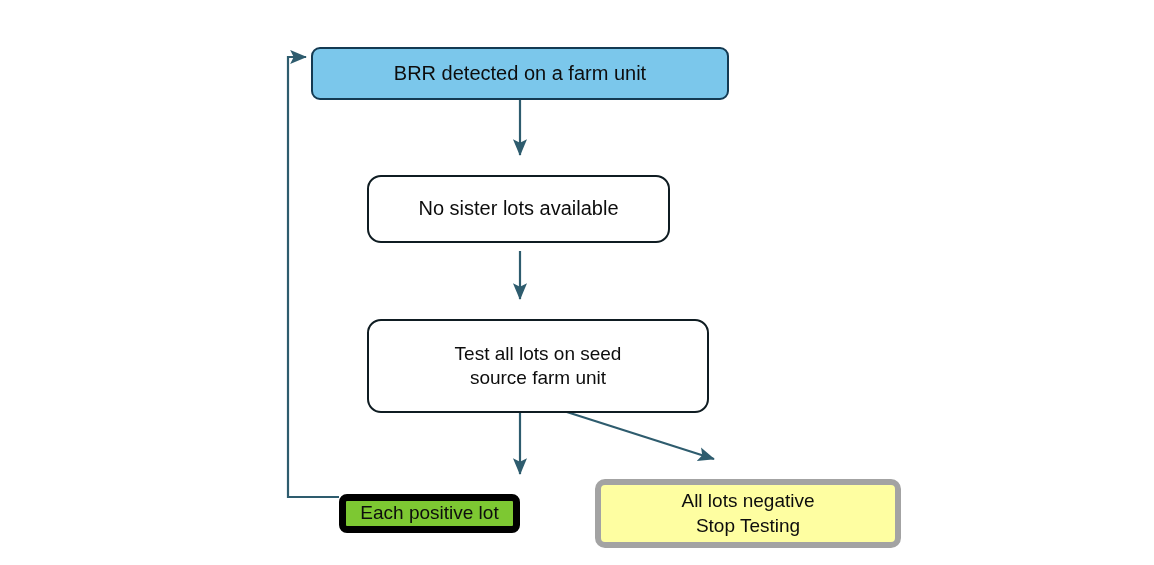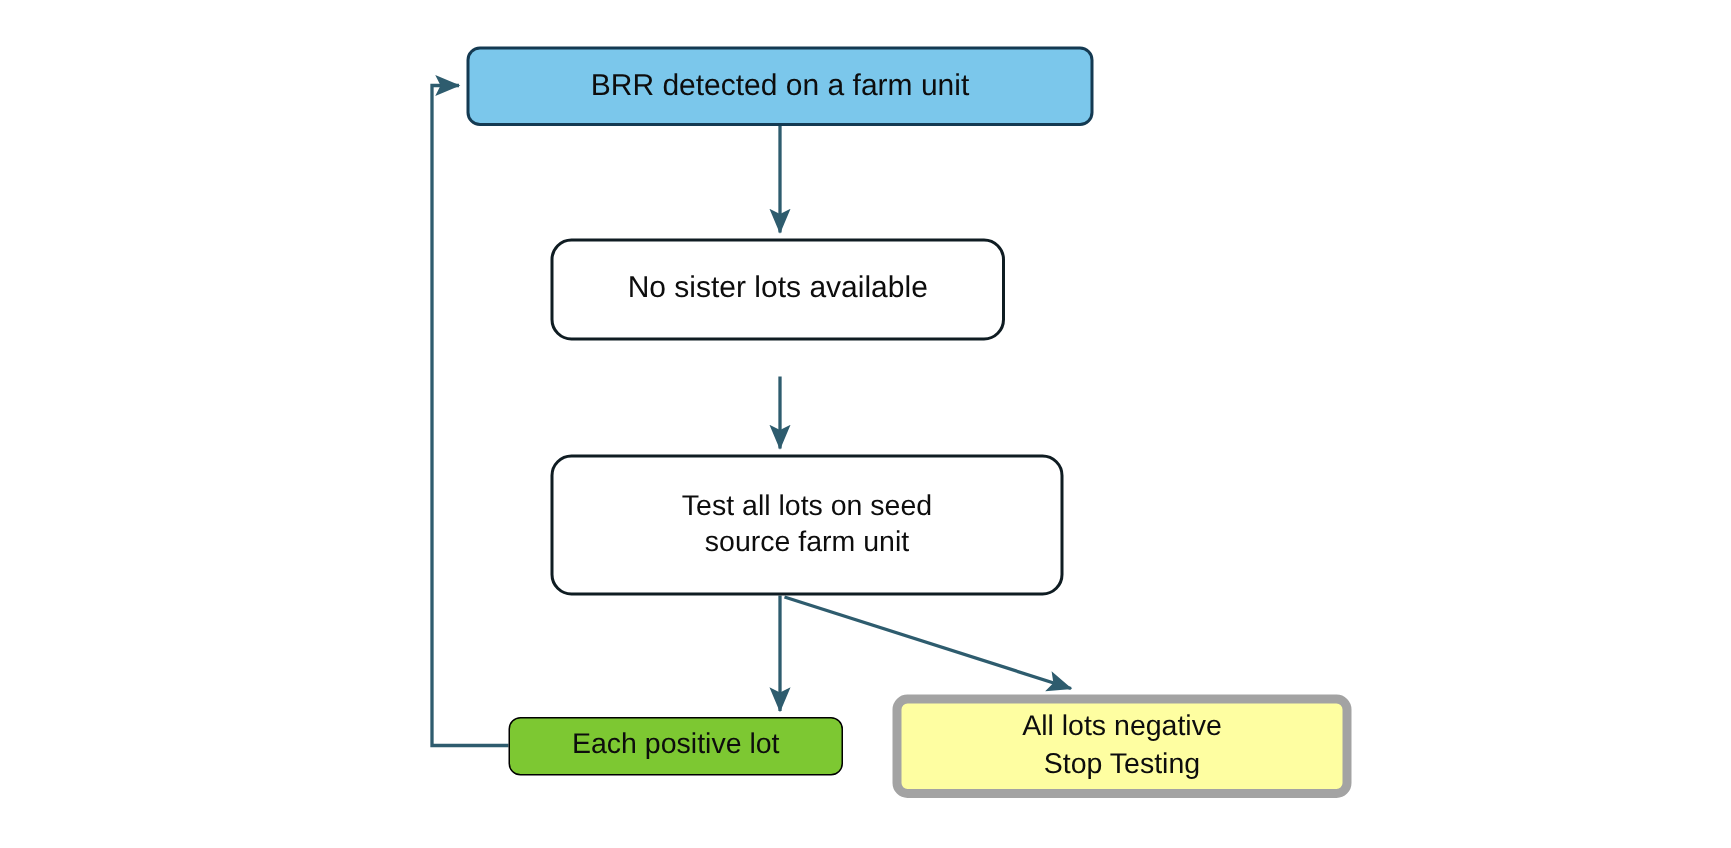--- a/index.html
+++ b/index.html
@@ -30,20 +30,21 @@
   .node {
     position: absolute;
     box-sizing: border-box;
     display: flex;
     align-items: center;
     justify-content: flex-end;
     text-align: center;
     line-height: 1.28;
     color: #0d0d0d;
     z-index: 2;
+    margin-top: 16px;
   }
   .node .lines {
     width: 100%;
     padding: 0 10px;
     box-sizing: border-box;
   }
   .node .ln {
     display: block;
   }
   .node .ln.bold {
@@ -80,24 +81,24 @@
     height: 94px;
     background: #ffffff;
     border: 2px solid #0f1c22;
     border-radius: 14px;
     font-size: 19px;
   }
   
   #node-each-positive-lot {
     left: 339px;
     top: 478px;
-    width: 223px;
+    width: 181px;
     height: 39px;
     background: #7DC832;
-    border: 1px solid #000000;
+    border: 7px solid #000000;
     border-radius: 8px;
     font-size: 19px;
   }
   
   #node-all-lots-negative {
     left: 595px;
     top: 463px;
     width: 306px;
     height: 69px;
     background: #FEFEA1;

